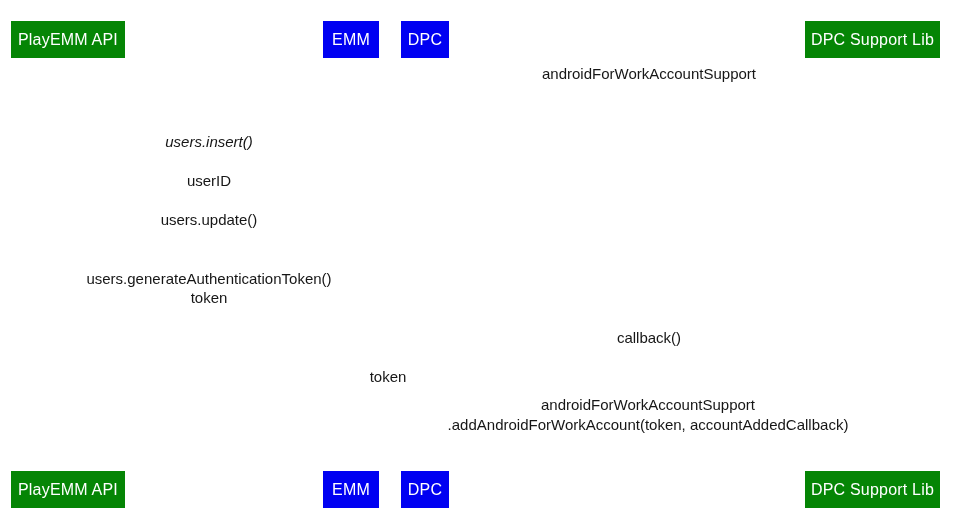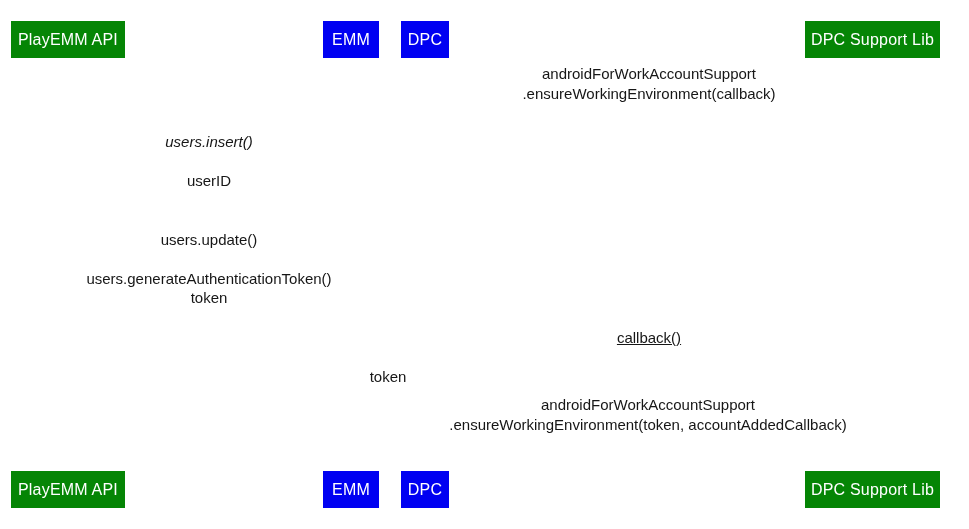--- a/index.html
+++ b/index.html
@@ -48,24 +48,24 @@
     font-size: 15px;
     line-height: 20px;
     padding: 0 16px;
     white-space: nowrap;
     text-align: center;
   }
   
   .pos-msg-ensure   { left: 649px; top: 64px;  }
   .pos-msg-insert   { left: 209px; top: 132px; font-style: italic; }
   .pos-msg-userid   { left: 209px; top: 171px; }
-  .pos-msg-update   { left: 209px; top: 210px; margin-top: 20px; }
+  .pos-msg-update   { left: 209px; top: 210px; }
   .pos-msg-gentoken { left: 209px; top: 249px; margin-top: 20px; }
   .pos-msg-token1   { left: 209px; top: 288px; }
-  .pos-msg-callback { left: 649px; top: 328px; text-decoration: underline; }
+  .pos-msg-callback { left: 649px; top: 328px; }
   .pos-msg-token2   { left: 388px; top: 367px; }
   .pos-msg-addacct  { left: 648px; top: 395px; }
 </style>
 </head>
 <body>
 
 <div id="canvas">
 
   <div class="participant p-green pos-playemm-top">
     <span>PlayEMM API</span>
@@ -75,40 +75,39 @@
   </div>
   <div class="participant p-blue pos-dpc-top">
     <span>DPC</span>
   </div>
   <div class="participant p-green pos-dpclib-top">
     <span>DPC Support Lib</span>
   </div>
 
   <div class="msg pos-msg-ensure">
     <div>androidForWorkAccountSupport</div>
-    <div>.ensureWorkingEnvironment(callback)</div>
   </div>
 
   <div class="msg pos-msg-insert">users.insert()</div>
 
   <div class="msg pos-msg-userid">userID</div>
 
   <div class="msg pos-msg-update">users.update()</div>
 
   <div class="msg pos-msg-gentoken">users.generateAuthenticationToken()</div>
 
   <div class="msg pos-msg-token1">token</div>
 
   <div class="msg pos-msg-callback">callback()</div>
 
   <div class="msg pos-msg-token2">token</div>
 
   <div class="msg pos-msg-addacct">
     <div>androidForWorkAccountSupport</div>
-    <div>.ensureWorkingEnvironment(token, accountAddedCallback)</div>
+    <div>.addAndroidForWorkAccount(token, accountAddedCallback)</div>
   </div>
 
   <div class="participant p-green pos-playemm-bot">
     <span>PlayEMM API</span>
   </div>
   <div class="participant p-blue pos-emm-bot">
     <span>EMM</span>
   </div>
   <div class="participant p-blue pos-dpc-bot">
     <span>DPC</span>

